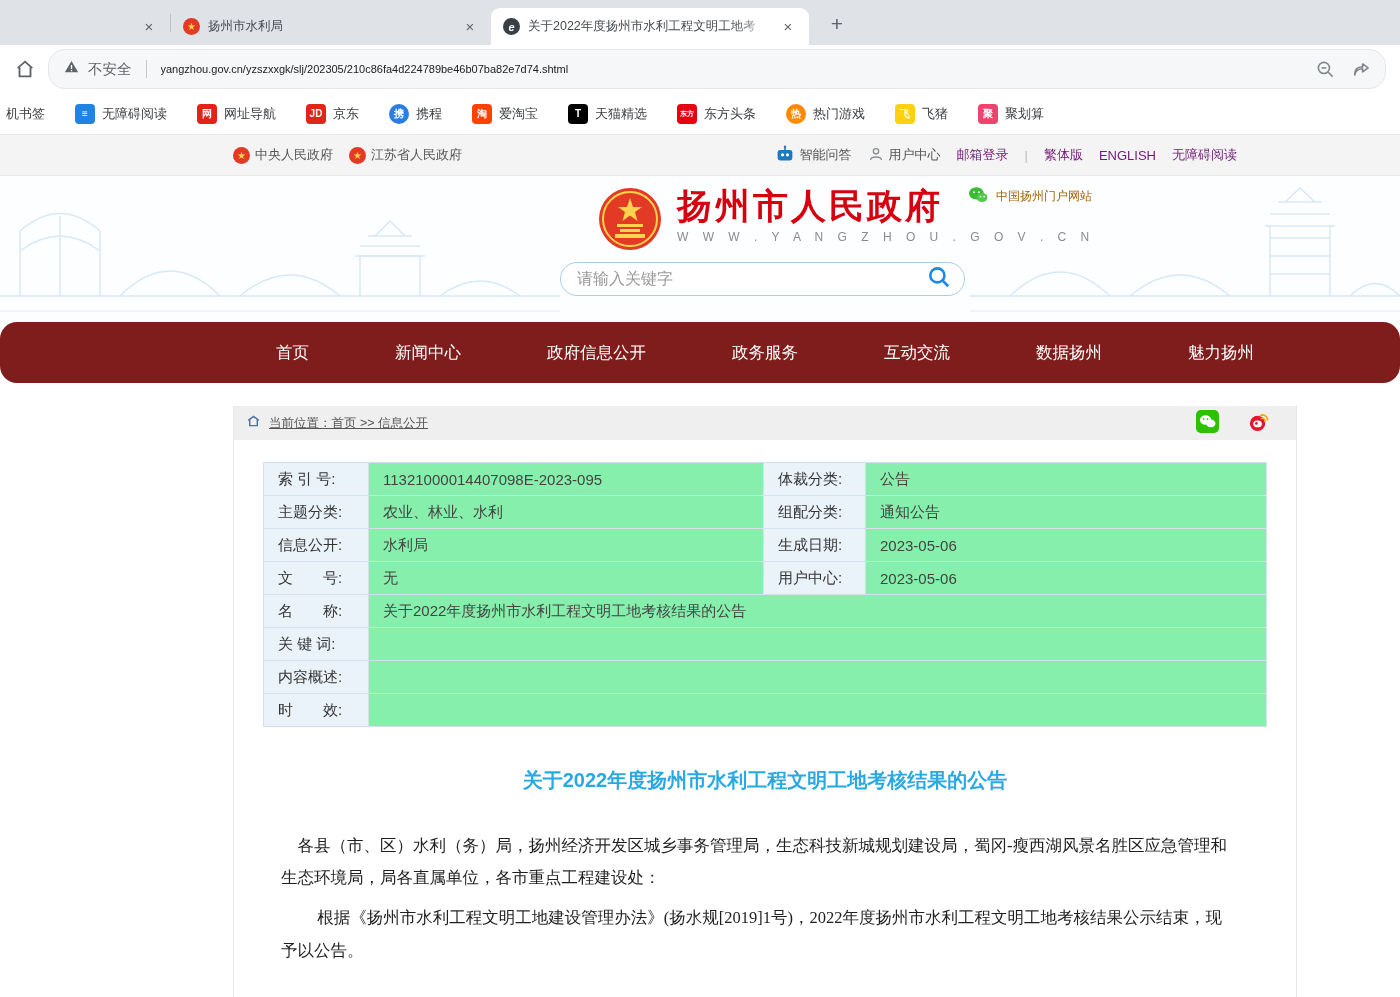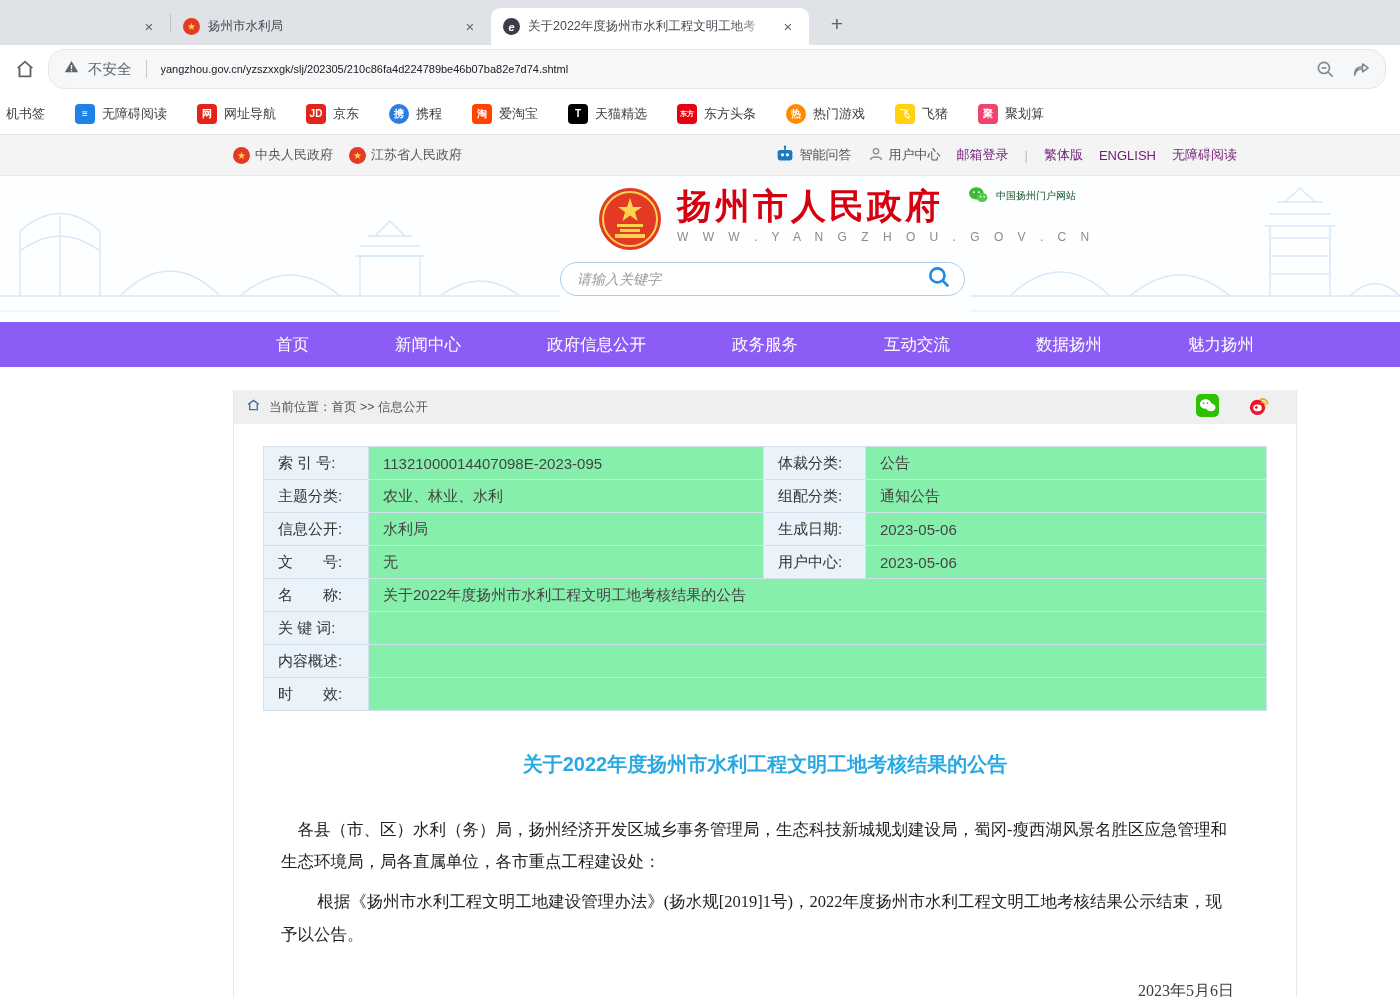--- a/index.html
+++ b/index.html
@@ -50,39 +50,39 @@
   .util-sep { color:#bbb; }
 
   
   .masthead { height:146px; background:#fdfeff; position:relative; overflow:hidden; }
   .mast-art { position:absolute; top:0; bottom:0; color:#d7e8f7; }
   .mast-art.left { left:0; } .mast-art.right { right:0; }
   .brand { position:absolute; left:597px; top:10px; display:flex; align-items:flex-start; gap:14px; }
   .brand-txt .site-name { color:#d6000f; font-size:35px; font-weight:bold; letter-spacing:3px; line-height:1.15; }
   .brand-txt .site-url { color:#8b8b8b; font-size:12px; letter-spacing:5.5px; margin-top:4px; }
   .portal { position:absolute; left:968px; top:10px; display:flex; align-items:center; gap:8px;
-            color:#14532d; font-size:10px; }
+            color:#a16207; font-size:12px; }
   .search-wrap { position:absolute; left:560px; top:86px; width:405px; height:34px;
                  border:1px solid #abcdе9; border:1px solid #abcde9; border-radius:17px; background:#fff;
                  display:flex; align-items:center; padding:0 12px 0 16px; }
-  .search-input { flex:1; border:none; outline:none; font-size:14px; color:#333; background:transparent;
-                  font-family:"Liberation Sans", sans-serif;font-style:italic; }
+  .search-input { flex:1; border:none; outline:none; font-size:16px; color:#333; background:transparent;
+                  font-family:"Liberation Sans", sans-serif; }
   .search-input::placeholder { color:#999; }
 
   
-  .navbar { height:45px; background:#8b5cf6; }
+  .navbar { height:61px; background:#7f1d1d;border-radius:17px; }
   .nav-inner { width:1064px; margin-left:233px; height:100%; display:flex; align-items:center;
                justify-content:space-around; }
   .nav-item { color:#fff; font-size:16.5px; text-decoration:none; white-space:nowrap; }
 
   
   .card { width:1064px; margin-left:233px; margin-top:23px; background:#fff;
           border-left:1px solid #e8e8e8; border-right:1px solid #e8e8e8; min-height:600px; padding-bottom:40px; }
   .crumbbar { height:34px; background:#efefef; display:flex; align-items:center; padding:0 26px 0 12px; gap:8px; }
-  .crumb-text { font-size:12.5px; color:#555; }
+  .crumb-text { font-size:12.5px; color:#555;text-decoration:underline; }
   .crumb-icons { margin-left:auto; display:flex; gap:28px; align-items:center; }
 
   table.meta { border-collapse:collapse; margin:22px auto 0; width:1003px; table-layout:fixed;padding-left:9px; }
   table.meta td { border:1px solid #d3e1ef; height:33px; font-size:15px; padding:0 10px 0 14px;
                   white-space:pre-wrap; overflow:hidden; }
   td.lbl { background:#eaf2fa; color:#333; width:105px; text-align:left; }
   td.val { background:#86efac; color:#444; }
   col.c1 { width:105px; } col.c2 { width:395px; } col.c3 { width:102px; } col.c4 { width:401px; }
 
   .article { font-family:"Liberation Serif", serif; color:#1f1f1f; }

